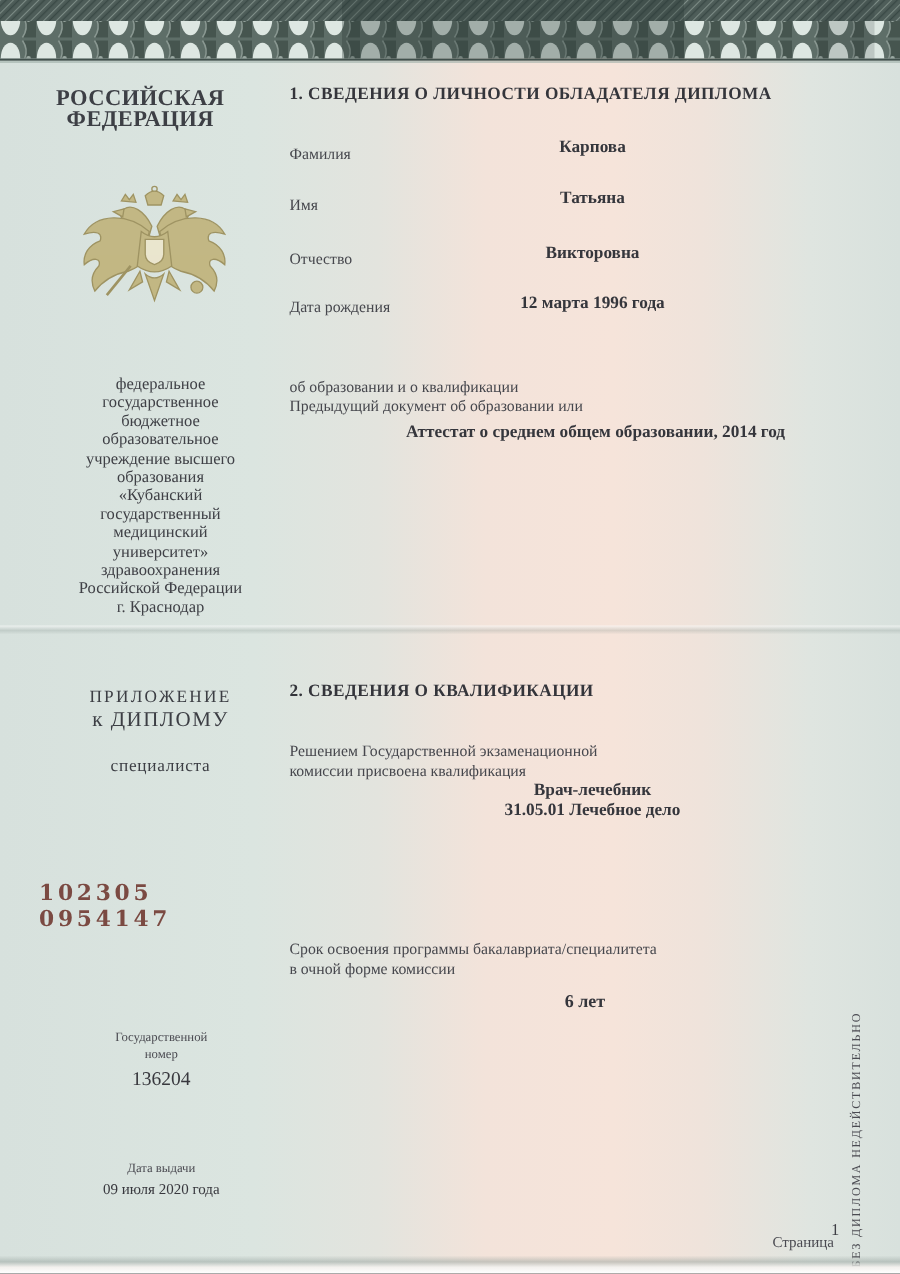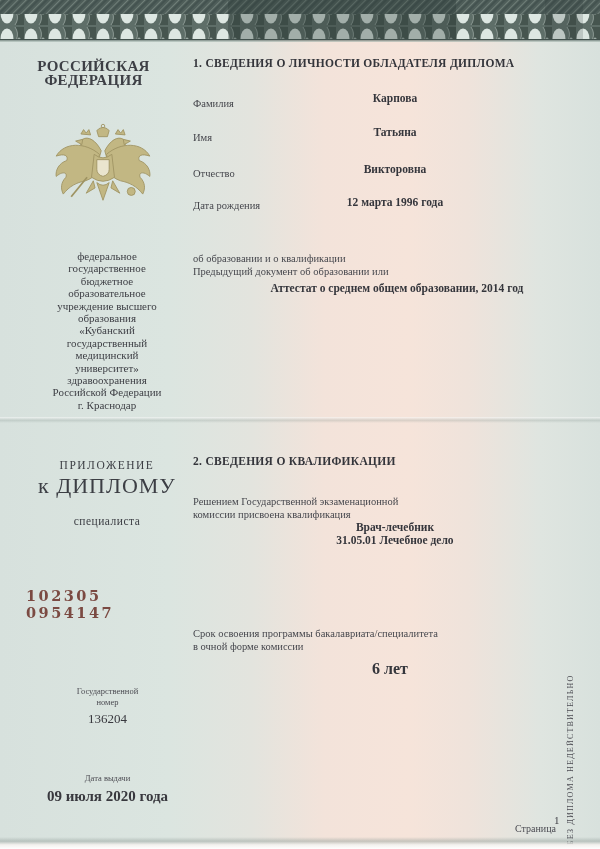--- a/index.html
+++ b/index.html
@@ -17,41 +17,41 @@
   .top-border { position:absolute; top:0; left:0; }
 
   .country { left:16px; top:59px; width:155px; font-size:15px; font-weight:bold;
              letter-spacing:.3px; line-height:14px; color:#3d3f45; }
   .emblem { left:50px; top:121px; }
 
   .institution { left:16px; top:226px; width:182px; font-size:11px; line-height:12.4px;
                  color:#3f4046;margin-top:24px; }
   .doctype { left:16px; top:459px; width:182px; color:#3c3e44; }
   .dt1 { font-size:11.5px; letter-spacing:1.5px; }
-  .dt2 { font-size:22px; letter-spacing:1px; margin-top:2px; }
+  .dt2 { font-size:14px; letter-spacing:1px; margin-top:2px; }
   .dt3 { font-size:11.5px; margin-top:16px; letter-spacing:.5px; }
 
   .serial { left:26px; top:587px; width:170px; font-family:"DejaVu Serif",serif;
             font-size:14.5px; font-weight:bold; letter-spacing:2.5px; color:#7b4a42; }
 
   .reg { left:30px; top:686px; width:155px; color:#4b4b52; }
   .tiny { font-size:8.5px; line-height:11px; }
   .regnum { font-size:13px; margin-top:3px; color:#38383e; }
 
   .issue { left:25px; top:773px; width:165px; color:#4b4b52; }
-  .issuedate { font-size:15px; margin-top:4px; color:#38383e;font-weight:bold; }
+  .issuedate { font-size:10px; margin-top:4px; color:#38383e; }
 
   .s-title { left:193px; width:380px; font-size:11.5px; font-weight:bold;
              letter-spacing:.3px; color:#34353b; }
   .flabel { left:193px; width:180px; font-size:10.5px; color:#46474d; }
   .flabel2 { left:193px; width:300px; font-size:10.5px; line-height:13px; color:#46474d; }
   .fvalue { left:255px; width:280px; text-align:center; font-size:11.5px;
             font-weight:bold; color:#35363c; }
   .fvalue.wide { left:232px; width:330px; }
-  .durval { left:330px; width:120px; text-align:center; font-size:16px;
+  .durval { left:330px; width:120px; text-align:center; font-size:12px;
             font-weight:bold; color:#35363c; }
 
   .page-label { left:482px; top:823px; font-size:10px; color:#4b4b52;padding-left:33px; }
   .page-num { left:554px; top:814px; font-size:11px; color:#3f3f46; }
 
   .watermark { left:566px; top:650px; height:195px; width:16px;
                writing-mode:vertical-rl; transform:rotate(180deg);
                font-size:8px; letter-spacing:1.2px; color:#4b4b52; white-space:nowrap; }
 
   .fold { left:0; top:417px; width:600px; height:6px;

